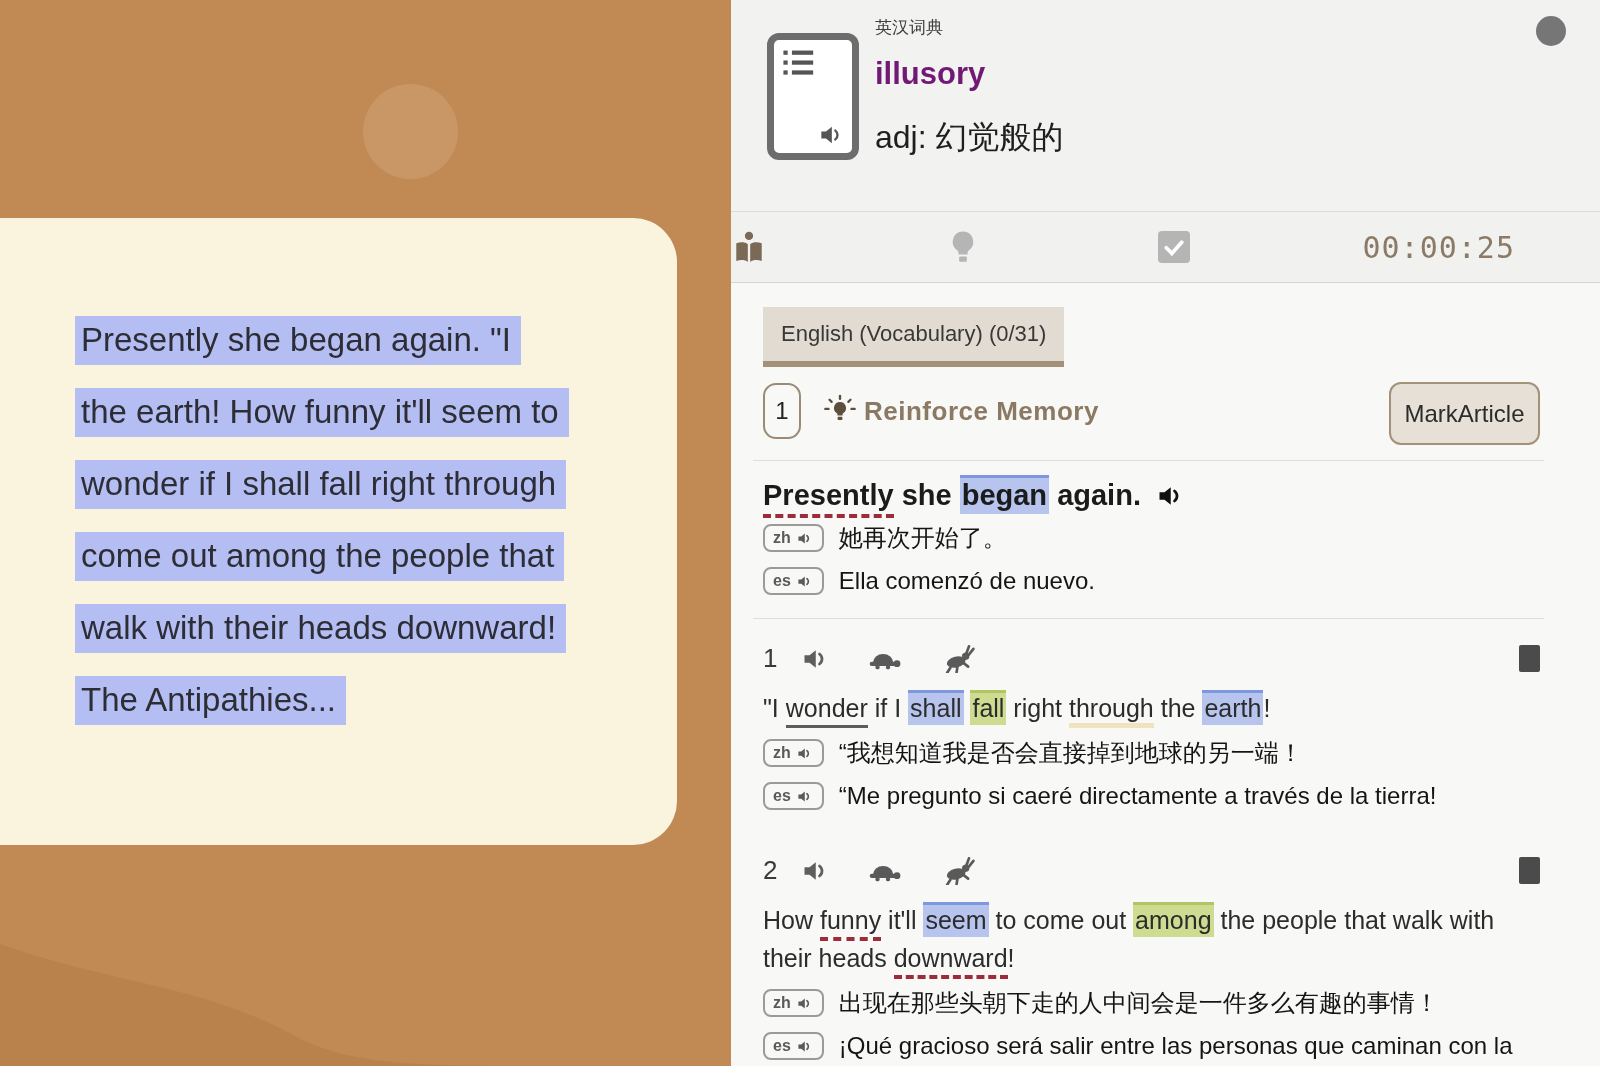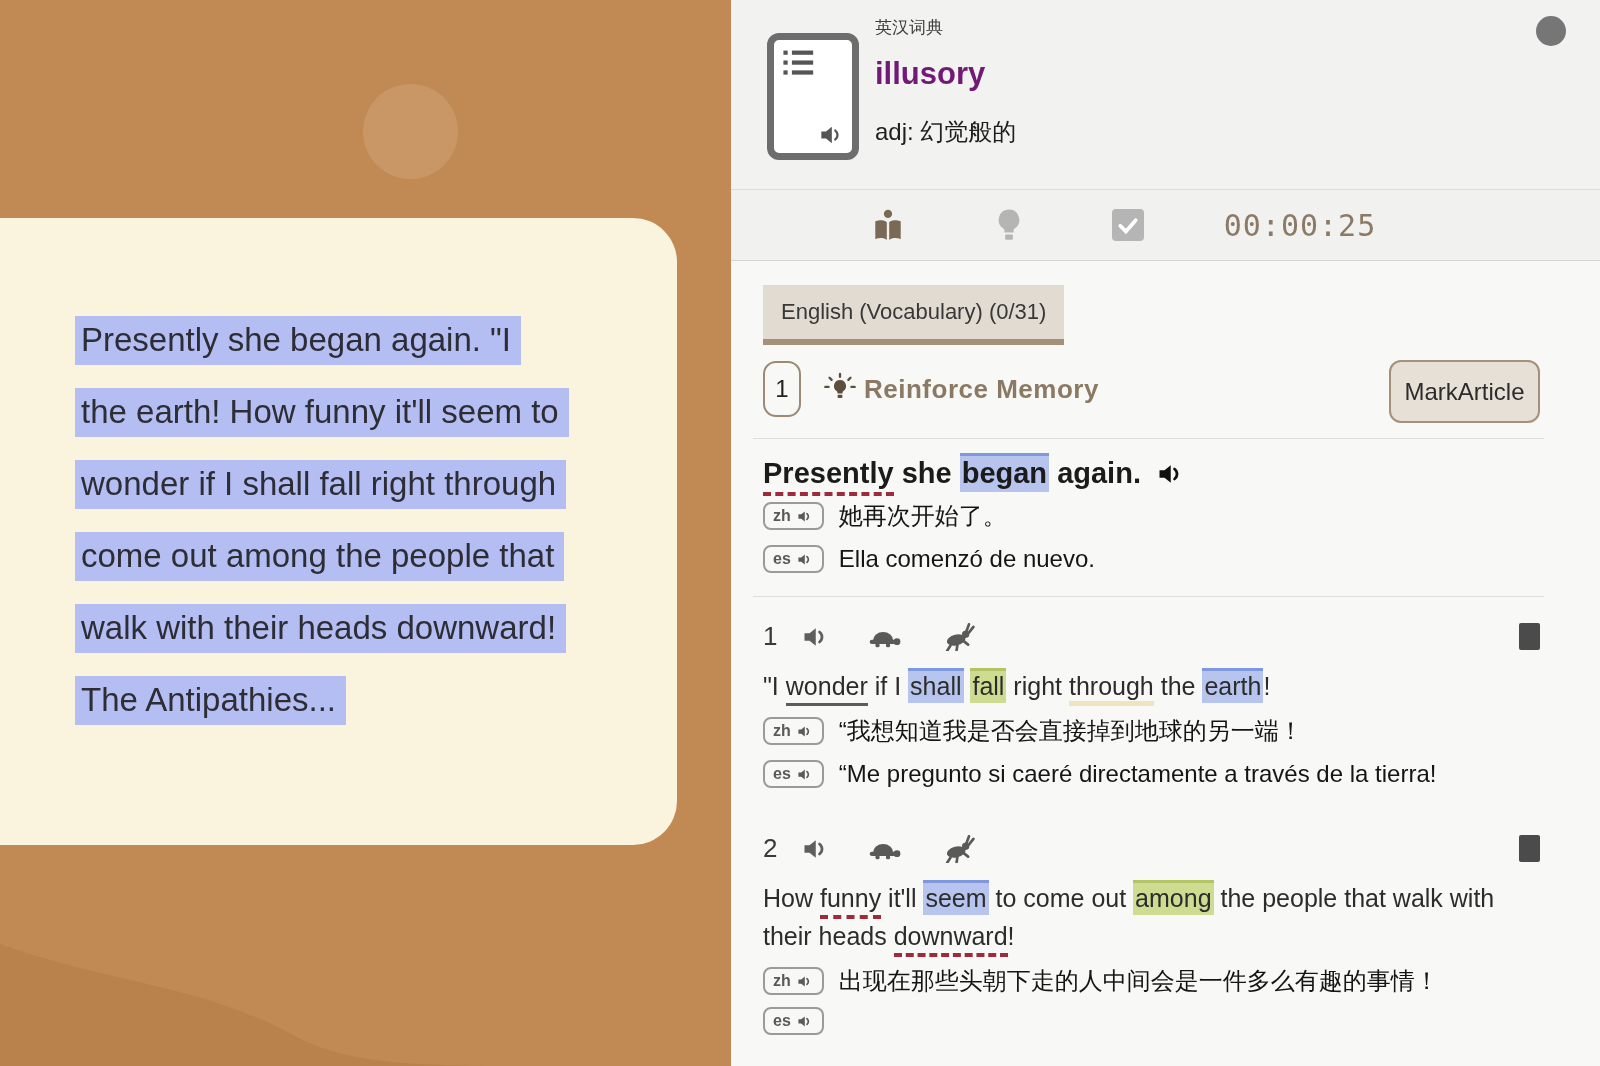--- a/index.html
+++ b/index.html
@@ -14,33 +14,33 @@
   .deco-blob { position:absolute; left:0; bottom:0; }
   .reader-card { position:absolute; left:0; top:218px; width:677px; height:627px;
                  background:#faf3de; border-radius:0 44px 44px 0; padding:98px 0 0 75px; }
   .hl-line { margin-bottom:23px; }
   .hl-line span { display:inline-block; background:#b5bef2; color:#2d2d36; font-size:33px;
                   line-height:38px; padding:5px 10px 6px 6px; }
 
   
   .right-pane { flex:1; display:flex; flex-direction:column; background:#f8f8f7; }
 
-  .r-header { position:relative; height:190px; background:#f2f2f1; border-bottom:1px solid #dcdcdc; flex:none; }
+  .r-header { position:relative; height:212px; background:#f2f2f1; border-bottom:1px solid #dcdcdc; flex:none; }
   .doc-card { position:absolute; left:36px; top:33px; width:92px; height:127px; background:#fff;
               border:7px solid #6d6d6d; border-radius:12px; }
   .doc-card .list-ic { position:absolute; left:8px; top:9px; color:#555; }
   .doc-card .spk-ic  { position:absolute; right:5px; bottom:6px; color:#555; }
   .hdr-text { position:absolute; left:144px; top:16px; }
   .dict-label { font-size:17px; color:#3e3e3e; }
   .word-title { font-size:31px; font-weight:bold; color:#701a75; margin-top:17px; }
-  .word-def   { font-size:24px; color:#1f1f1f; margin-top:24px; }
+  .word-def   { font-size:32px; color:#1f1f1f; margin-top:24px; }
   .hdr-dot { position:absolute; right:34px; top:16px; width:30px; height:30px; border-radius:50%; background:#767676; }
 
   .r-toolbar { height:71px; background:#f1f1f0; border-bottom:1px solid #d7d5d1; flex:none;
-               display:flex; align-items:center; justify-content:center; gap:88px; padding-right:85px; }
+               display:flex; align-items:center; justify-content:space-between; gap:88px; padding-right:85px; }
   .tb-ic { display:flex; }
   .timer { font-family:"DejaVu Sans Mono",monospace; font-size:30px; color:#8b7a66; letter-spacing:1px; margin-left:-8px; }
 
   .r-content { flex:1; padding:24px 56px 0 32px; }
 
   .tab-wrap { display:inline-block; }
   .tab { background:#e2dbd1; color:#383838; font-size:22px; padding:14px 18px; }
   .tab-underline { height:6px; background:#a3917a; }
 
   .controls { position:relative; display:flex; align-items:center; margin-top:15px; height:58px; }
@@ -317,18 +317,19 @@
           <span class="trans-text">出现在那些头朝下走的人中间会是一件多么有趣的事情！</span>
         </div>
         <div class="trans-row">
           <span class="lang-badge">
             <span>es</span>
             <svg width="17" height="15" viewBox="0 0 24 20" fill="currentColor">
               <path d="M2 7v6h4l5 4V3L6 7H2z"></path>
               <path d="M14 6a5 5 0 0 1 0 8" fill="none" stroke="currentColor" stroke-width="2.4" stroke-linecap="round"></path>
             </svg>
           </span>
+          <span class="trans-text">¡Qué gracioso será salir entre las personas que caminan con la</span>
         </div>
       </div>
 
     </div>
   </div>
 </div>
 
 </body></html>

